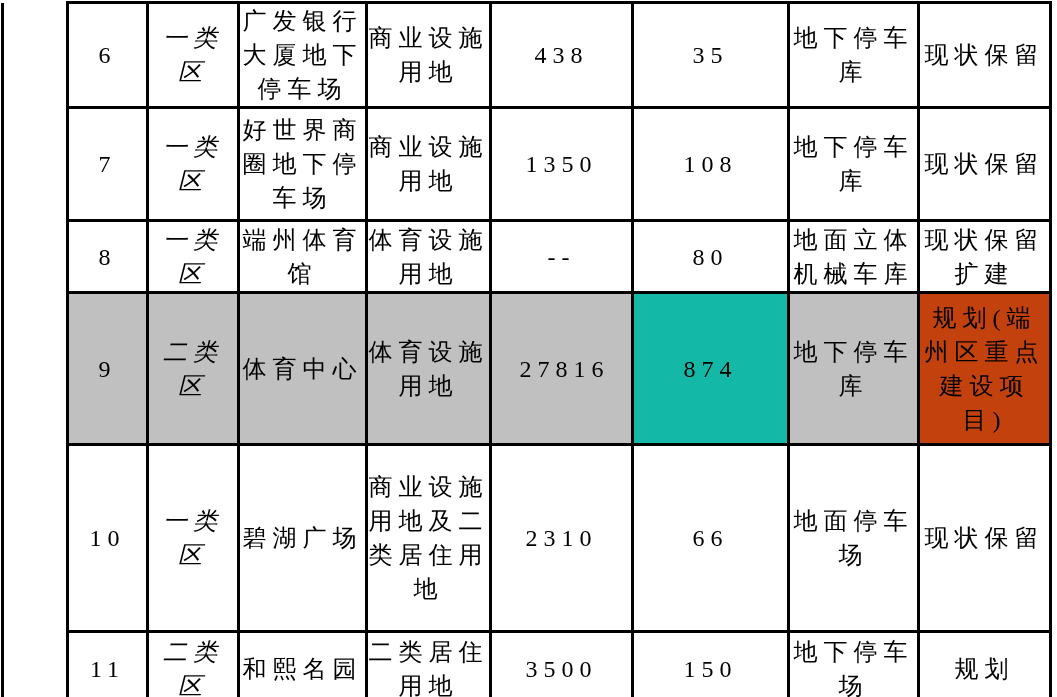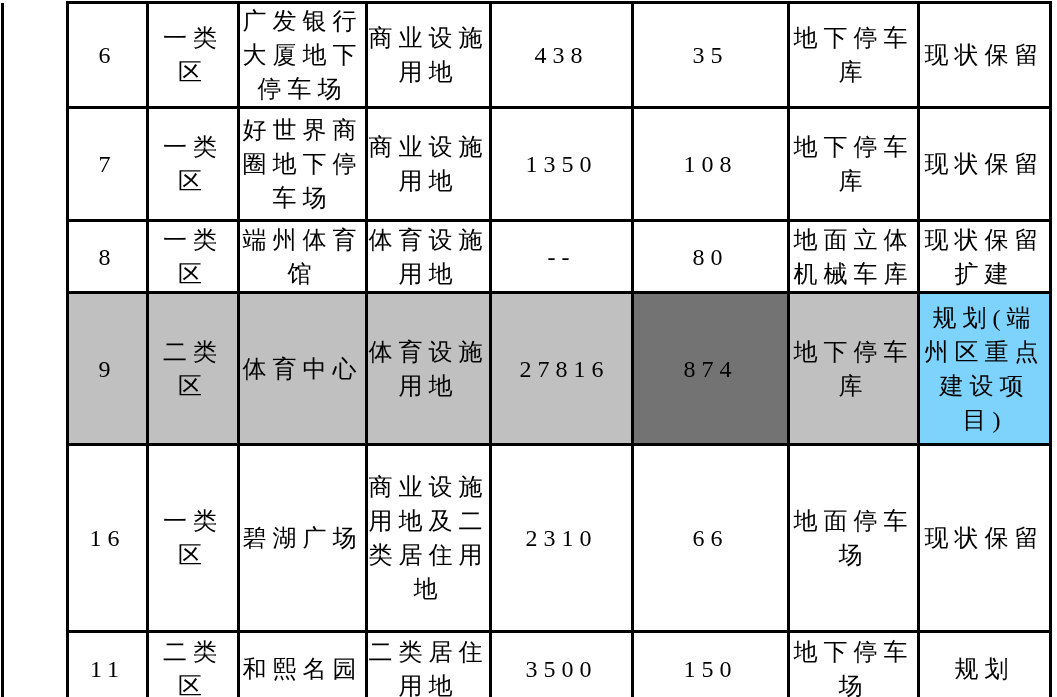--- a/index.html
+++ b/index.html
@@ -33,21 +33,21 @@
     overflow: hidden;
     line-break: strict;
   }
   
   td.margin-cell {
     border-top: none !important;
     border-bottom: none !important;
     background: #ffffff;
   }
   td.num { letter-spacing: 3px; }
-  td.c1 { padding: 0 2px; }  
+  td.c1 { padding: 0 2px; font-style: italic; }  
   td.c3 { padding: 0 4px; }  
   
   tr.row-0 td { height: 102px; }
   tr.row-1 td { height: 110px; }
   tr.row-2 td { height: 69px; }
   tr.row-3 td { height: 149px; }
   tr.row-4 td { height: 184px; }
   tr.row-5 td { height: 71px; }
 </style>
 </head>
@@ -97,26 +97,26 @@
           <td class="c5 num">80</td>
           <td class="c6">地面立体机械车库</td>
           <td class="c7">现状保留扩建</td>
         </tr>
         <tr class="row-3">
           <td class="c0 num" style="background: rgb(192, 192, 192);">9</td>
           <td class="c1" style="background: rgb(192, 192, 192);">二类区</td>
           <td class="c2" style="background: rgb(192, 192, 192); margin-top: 44px;">体育中心</td>
           <td class="c3" style="background: rgb(192, 192, 192);">体育设施用地</td>
           <td class="c4 num" style="background: rgb(192, 192, 192); padding-left: 6px;">27816</td>
-          <td class="c5 num" style="background: #737373;">874</td>
+          <td class="c5 num" style="background: #14b8a6;">874</td>
           <td class="c6" style="background: rgb(192, 192, 192);">地下停车库</td>
-          <td class="c7" style="background: #7dd3fc;">规划(端州区重点建设项目)</td>
+          <td class="c7" style="background: #c2410c;">规划(端州区重点建设项目)</td>
         </tr>
         <tr class="row-4">
-          <td class="c0 num">16</td>
+          <td class="c0 num">10</td>
           <td class="c1">一类区</td>
           <td class="c2">碧湖广场</td>
           <td class="c3">商业设施用地及二类居住用地</td>
           <td class="c4 num">2310</td>
           <td class="c5 num">66</td>
           <td class="c6">地面停车场</td>
           <td class="c7">现状保留</td>
         </tr>
         <tr class="row-5">
           <td class="c0 num">11</td>

